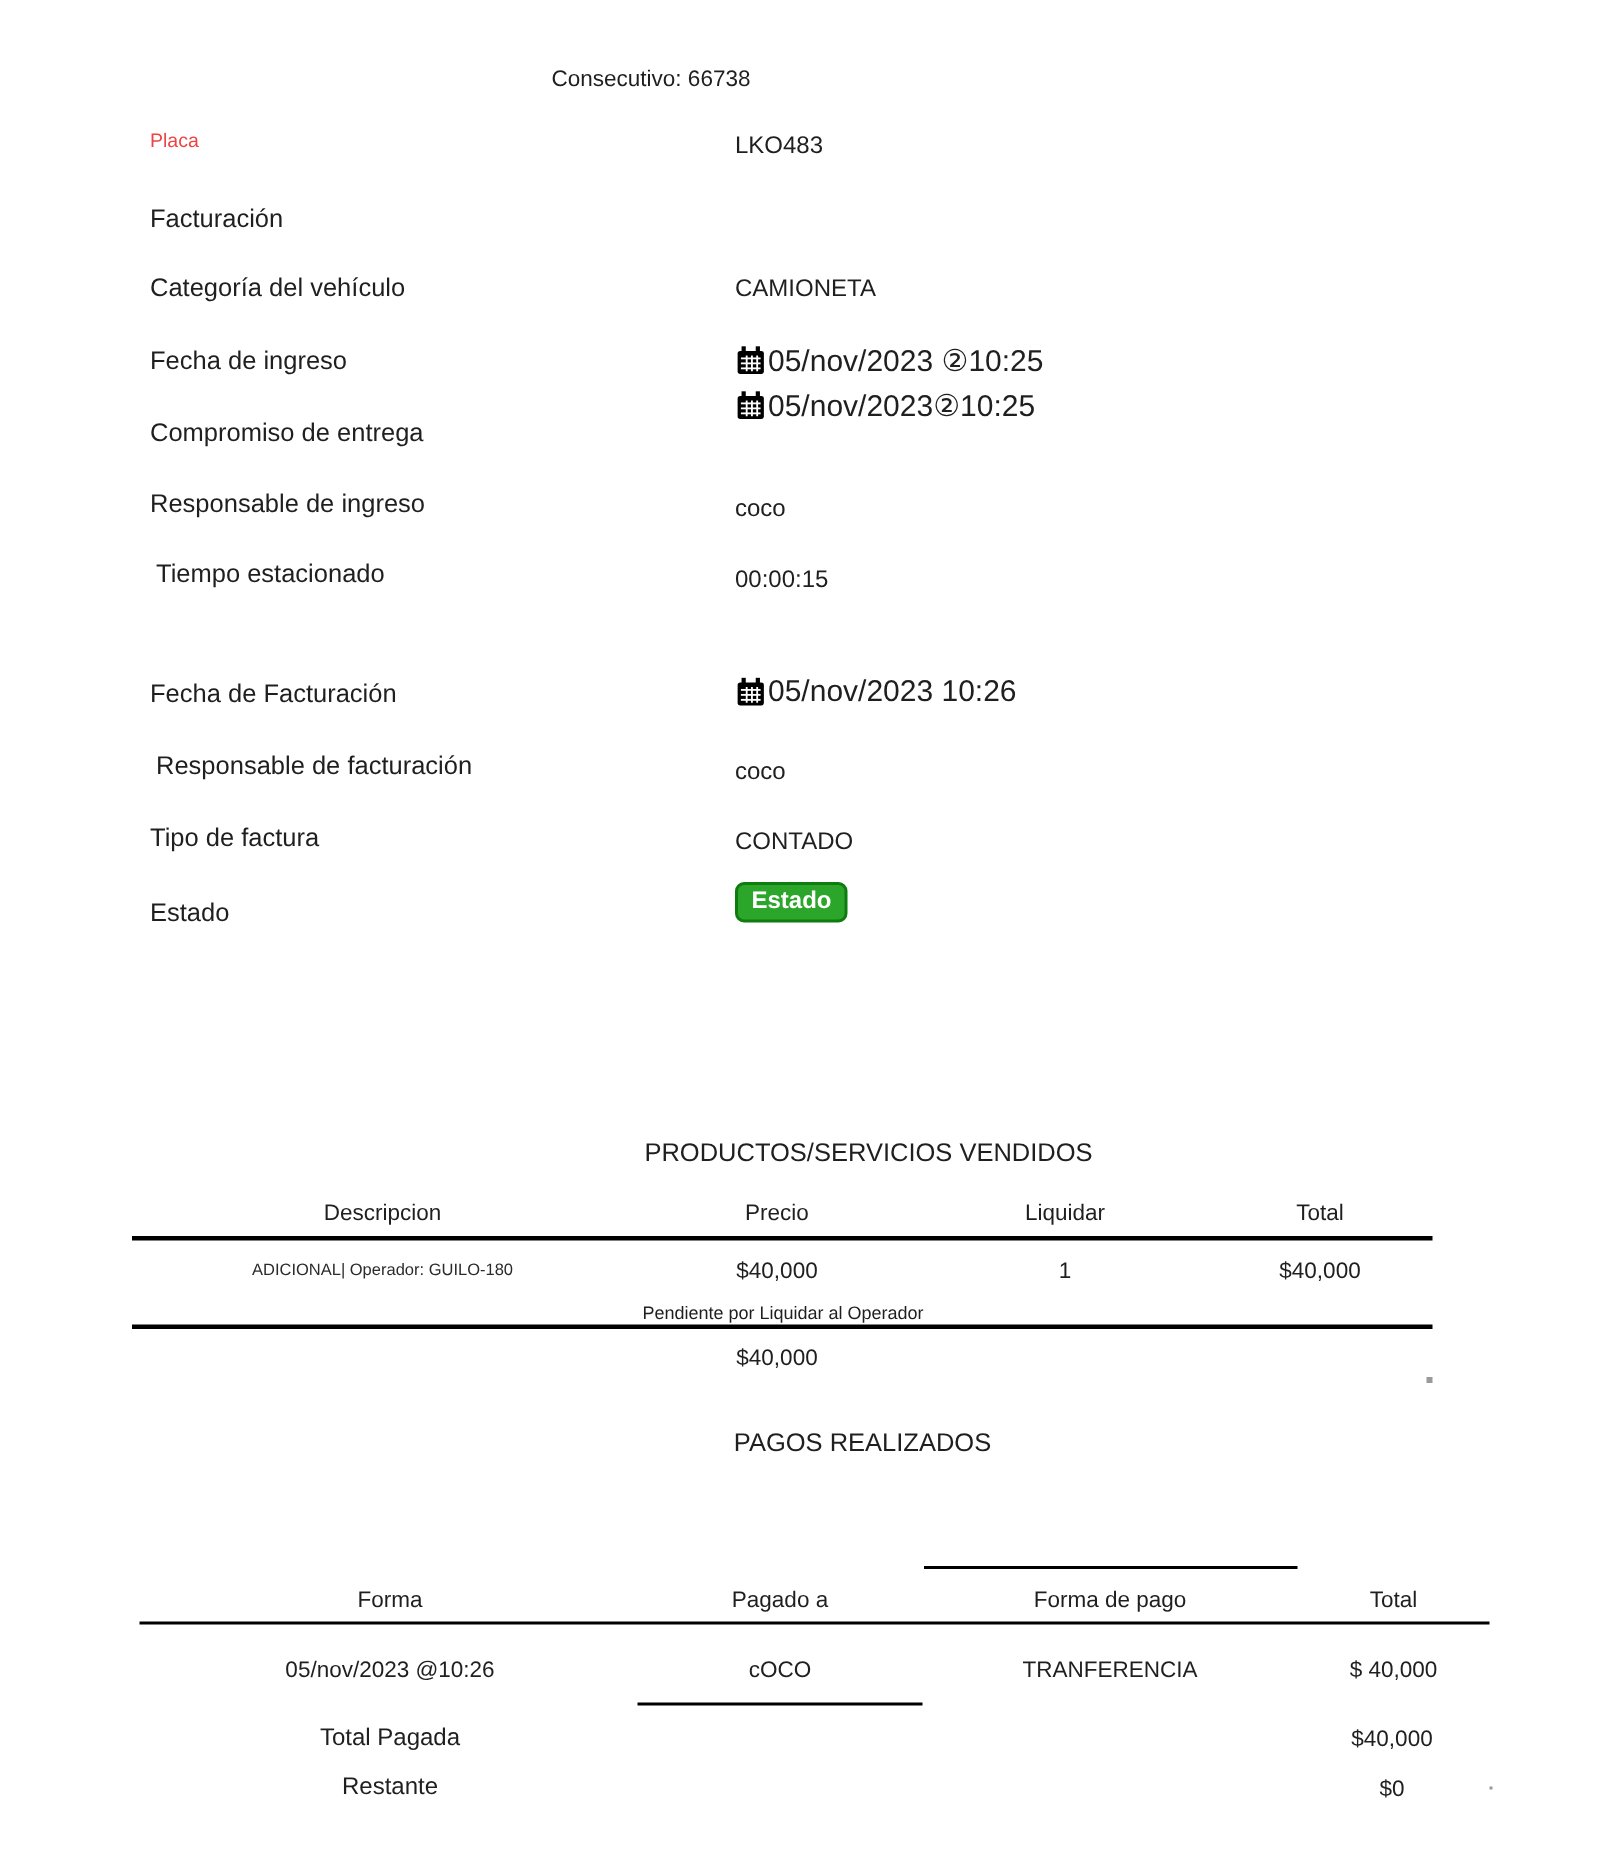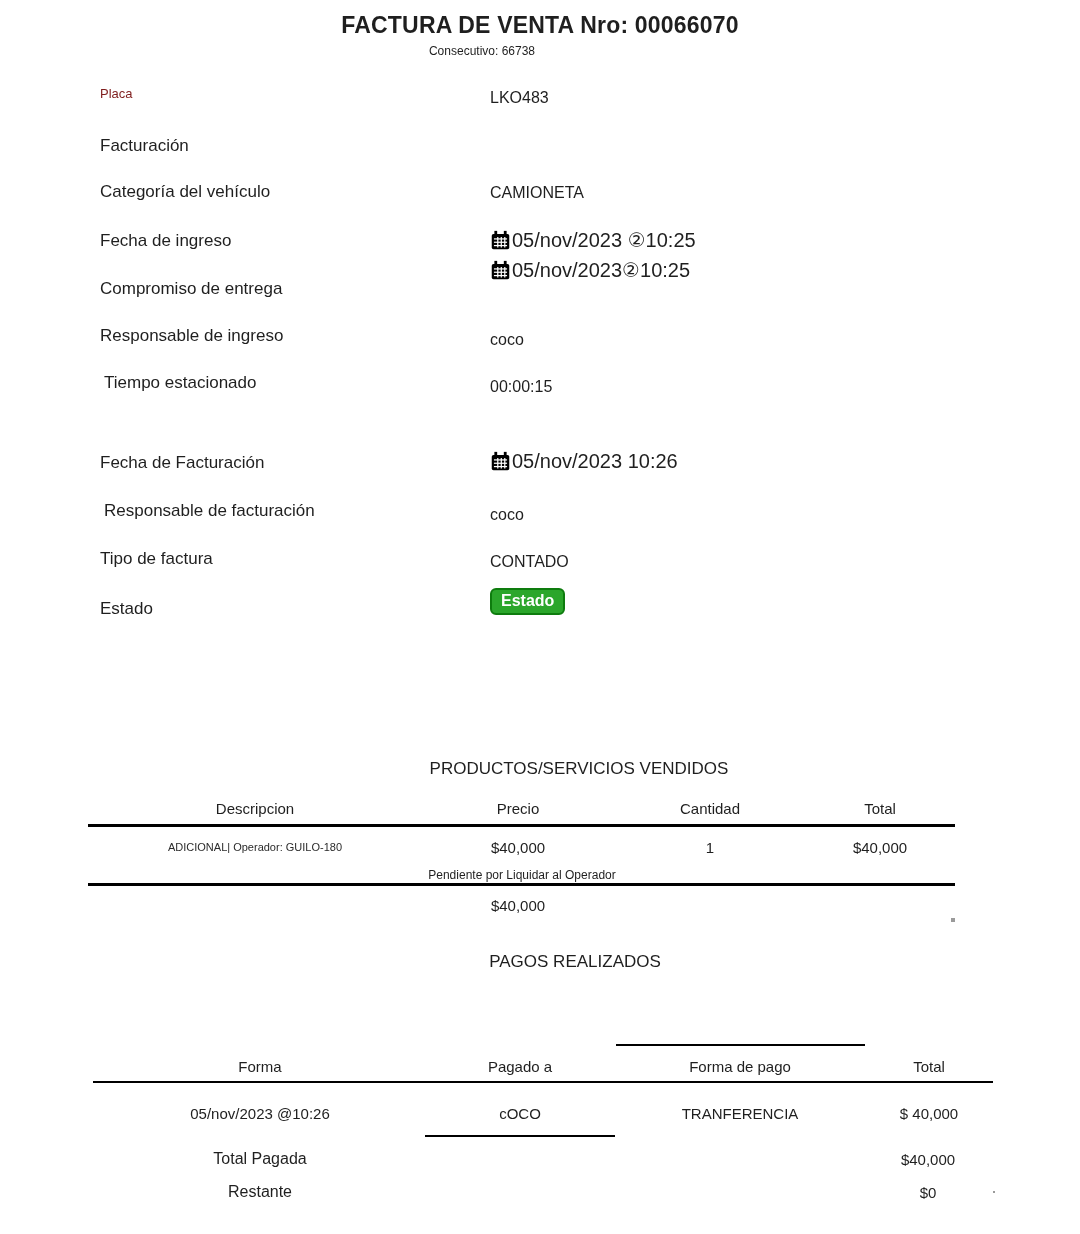--- a/index.html
+++ b/index.html
@@ -10,24 +10,24 @@
     font-family:"Liberation Sans","DejaVu Sans",sans-serif;
     color:#1f1f1f;
     overflow:hidden;
   }
   .title{
     position:absolute;top:12px;left:0;width:1080px;
     text-align:center;font-size:23px;font-weight:600;letter-spacing:.2px;
   }
   .subtitle{
     position:absolute;top:44px;left:0;width:868px;
-    text-align:center;font-size:12px;font-weight:500;padding-left:48px;
+    text-align:center;font-size:15px;font-weight:500;
   }
   .lbl{position:absolute;left:100px;font-size:17px;white-space:nowrap;}
-  .lbl.small{font-size:13px;color:#7f1d1d;}
+  .lbl.small{font-size:13px;color:#ef4444;}
   .lbl.ind{left:104px;}
   .val{position:absolute;left:490px;font-size:16px;white-space:nowrap;}
   .val.date{font-size:20px;display:flex;align-items:center;gap:0px;font-weight:500;}
   .cal-ic{display:inline-block;margin-right:1px;line-height:0;}
   .badge{
     position:absolute;left:490px;top:588px;
     font-size:16px;font-weight:bold;
     padding:2px 9px 3px 9px;border-radius:6px;
     white-space:nowrap;
   }
@@ -40,21 +40,20 @@
   .hline{position:absolute;background:#000;}
   .dot{position:absolute;background:#9a9a9a;}
   .tot-lbl{font-size:16px;}
   .tot-val{font-size:15px;}
 </style>
 </head>
 <body>
 
 <div class="page">
 
-  <div class="title">FACTURA DE VENTA Nro: 00066070</div>
   <div class="subtitle">Consecutivo: 66738</div>
 
   <div class="lbl small" style="top:86px">Placa</div>
   <div class="val" style="top:89px">LKO483</div>
 
   <div class="lbl" style="top:136px">Facturación</div>
   <div class="val" style="top:139px"></div>
 
   <div class="lbl" style="top:182px">Categoría del vehículo</div>
   <div class="val" style="top:184px">CAMIONETA</div>
@@ -131,21 +130,21 @@
   <div class="lbl" style="top:549px">Tipo de factura</div>
   <div class="val" style="top:553px">CONTADO</div>
 
   <div class="lbl" style="top:599px">Estado</div>
   <div class="badge" id="estado-badge" style="background: rgb(43, 166, 43); border: 2px solid rgb(14, 124, 14); color: rgb(255, 255, 255);">Estado</div>
 
   <div class="ctr sec-title" style="left:579px;top:759px">PRODUCTOS/SERVICIOS VENDIDOS</div>
 
   <div class="ctr th" style="left:255px;top:800px">Descripcion</div>
   <div class="ctr th" style="left:518px;top:800px">Precio</div>
-  <div class="ctr th" style="left:710px;top:800px">Cantidad</div>
+  <div class="ctr th" style="left:710px;top:800px">Liquidar</div>
   <div class="ctr th" style="left:880px;top:800px">Total</div>
 
   <div class="hline" style="left:88px;top:824px;width:867px;height:3px"></div>
 
   <div class="ctr td small" style="left:255px;top:841px">ADICIONAL| Operador: GUILO-180</div>
   <div class="ctr td" style="left:518px;top:839px">$40,000</div>
   <div class="ctr td" style="left:710px;top:839px">1</div>
   <div class="ctr td" style="left:880px;top:839px">$40,000</div>
 
   <div class="ctr note" style="left:522px;top:868px">Pendiente por Liquidar al Operador</div>

